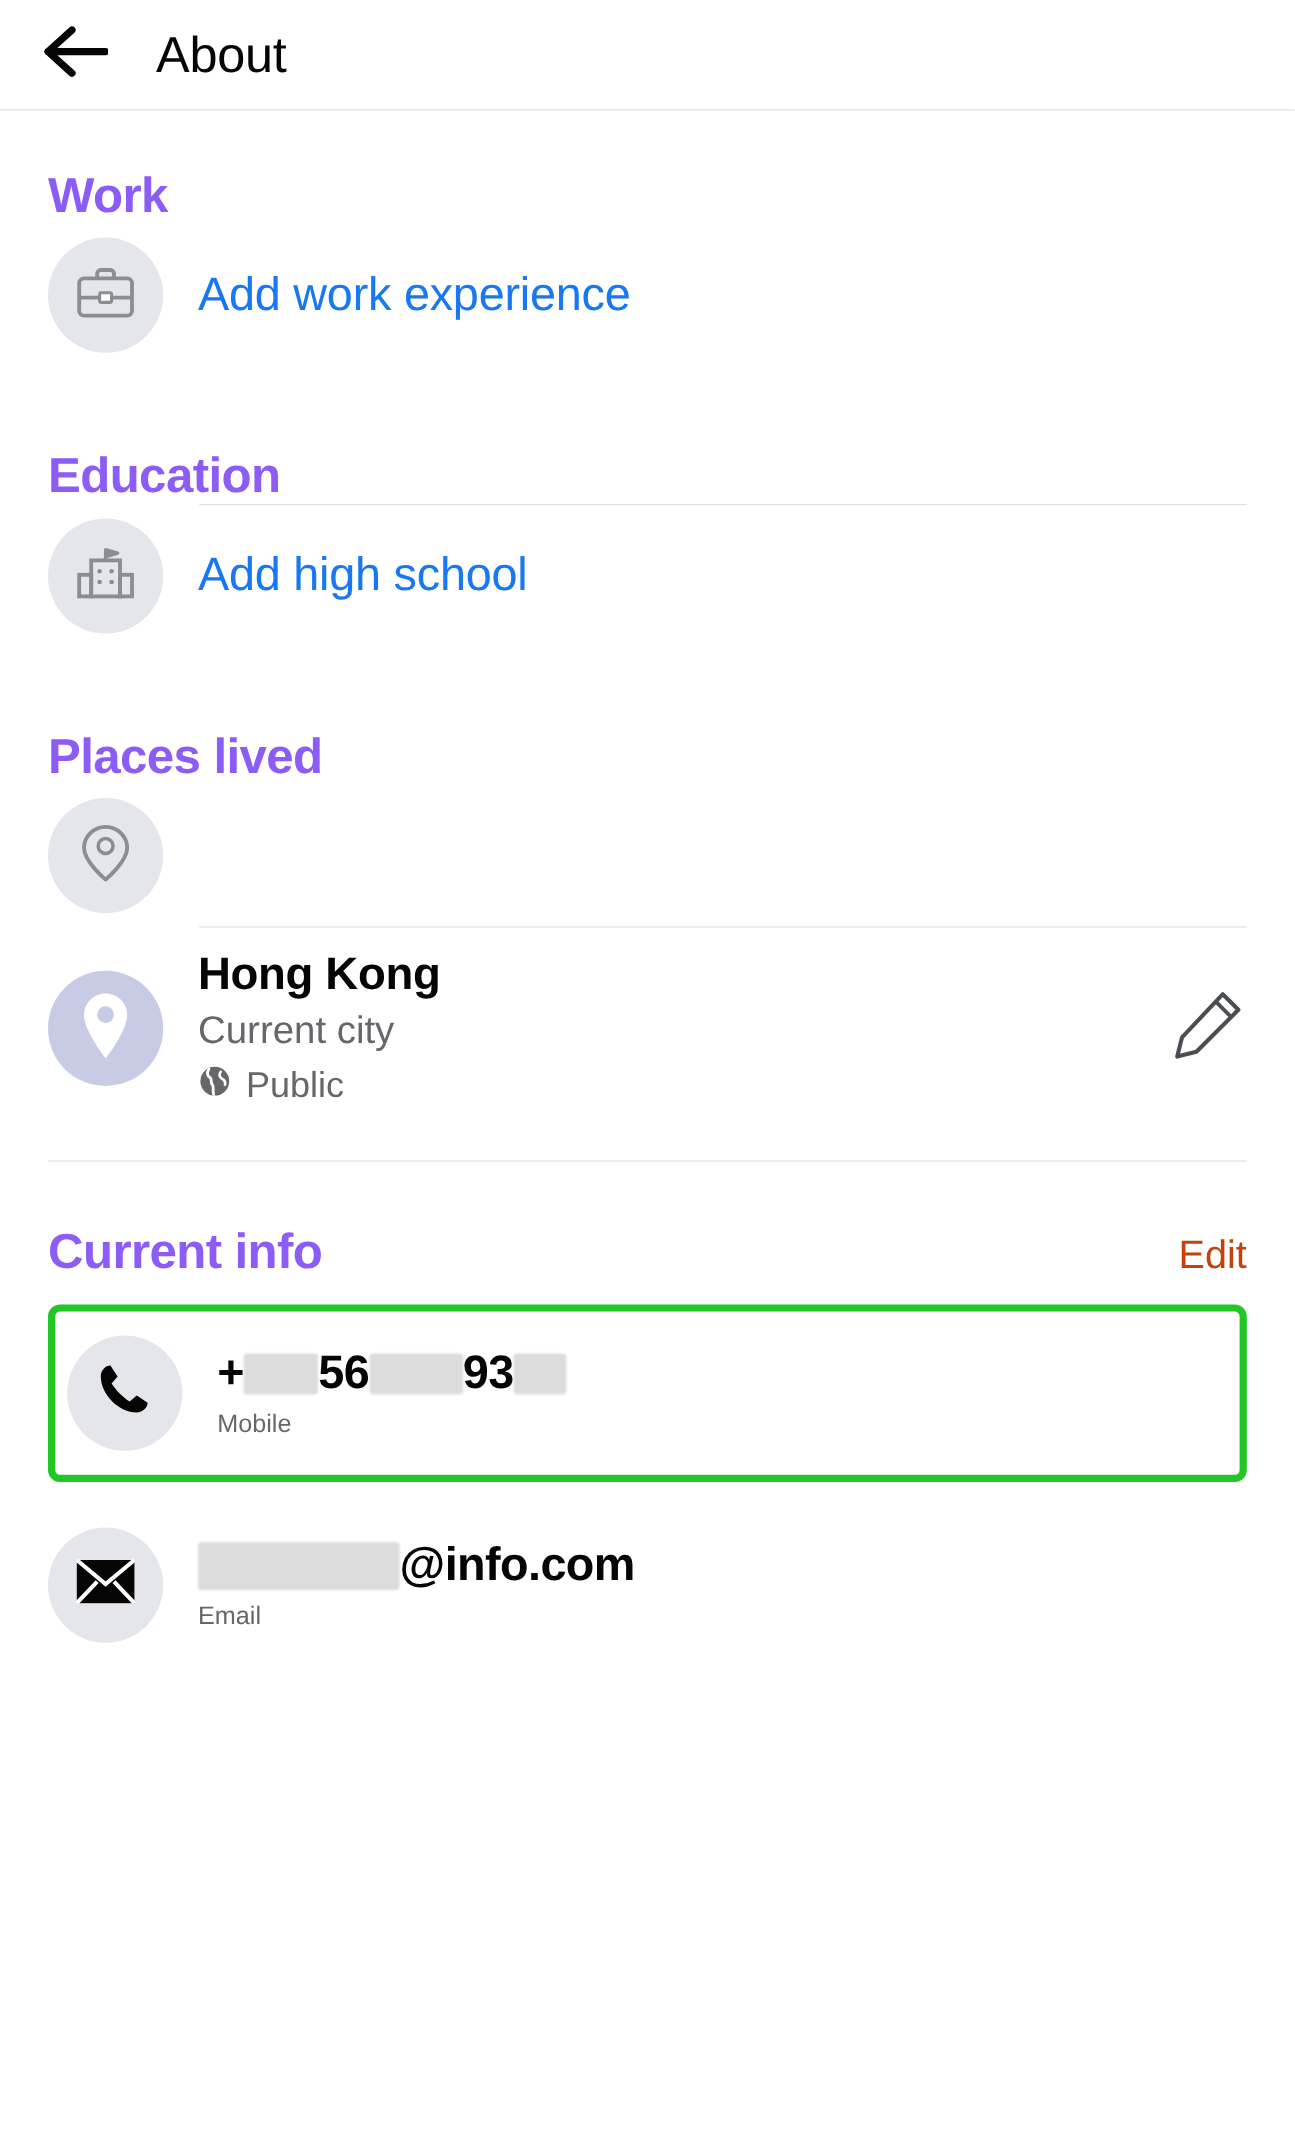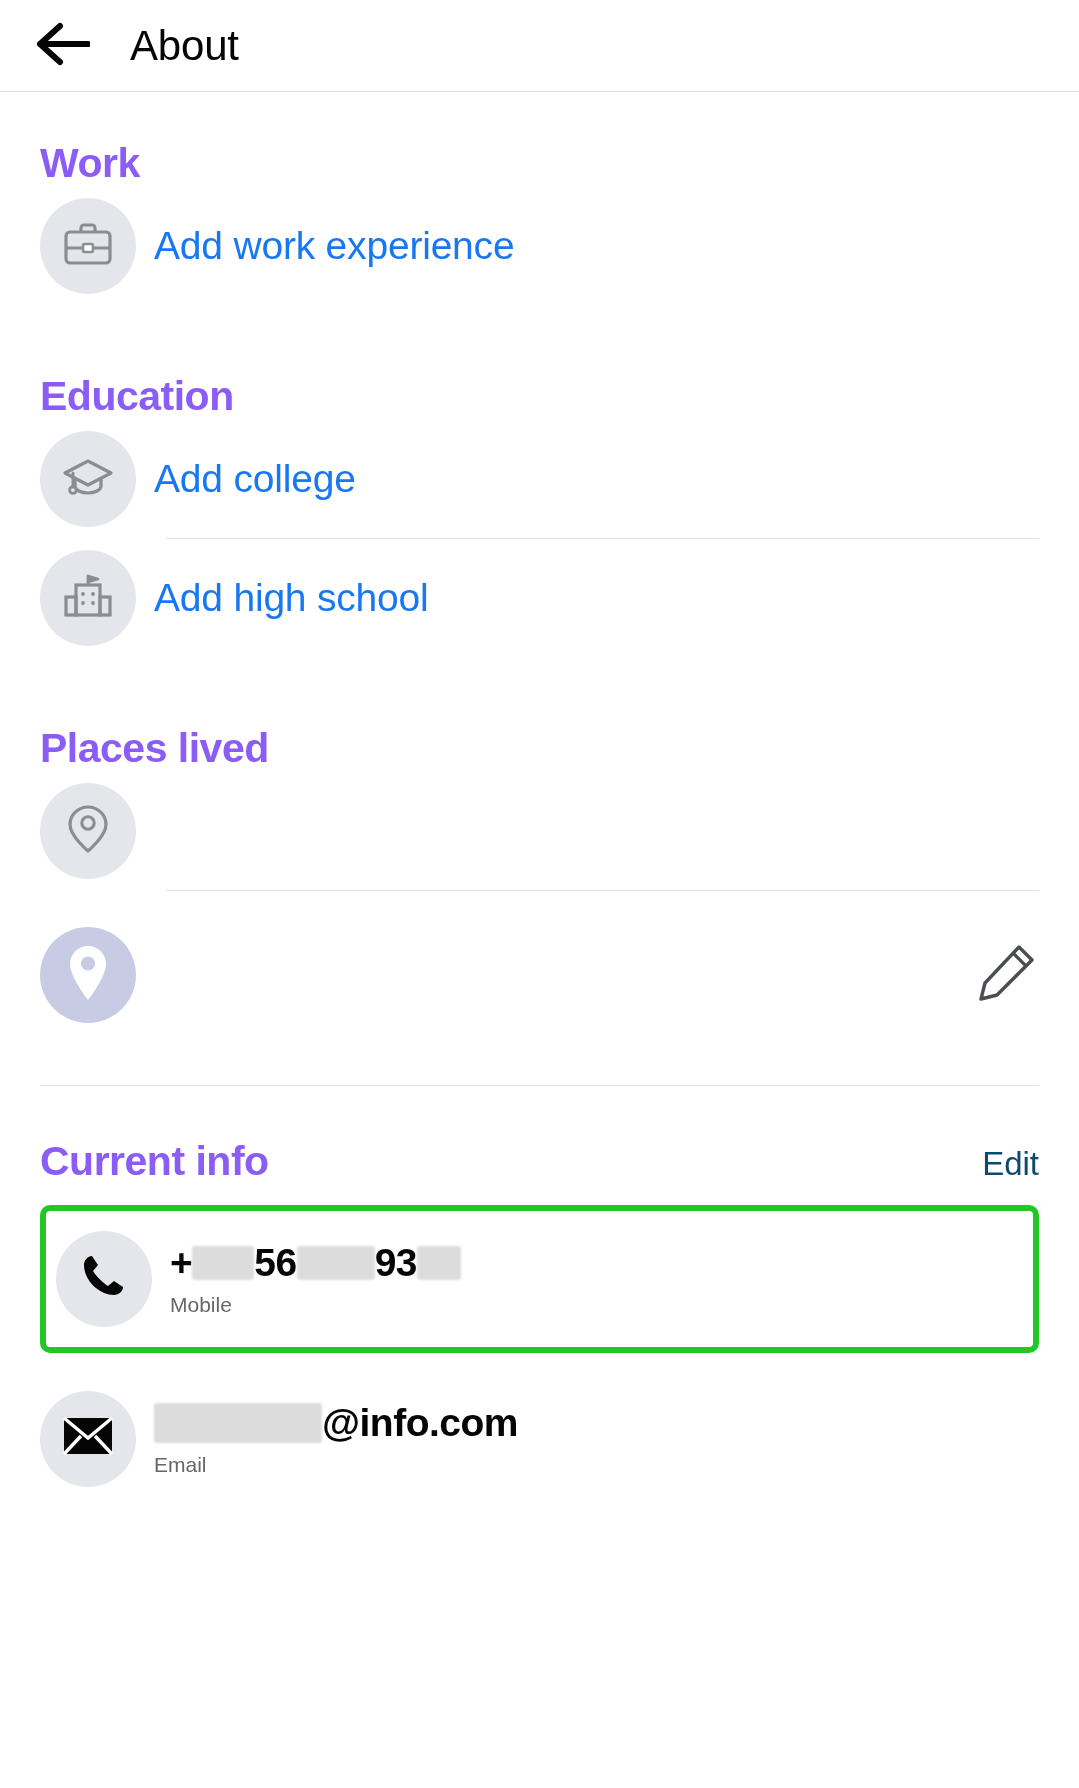--- a/index.html
+++ b/index.html
@@ -41,21 +41,21 @@
     justify-content: space-between;
   }
   .section-title {
     font-size: 41px;
     font-weight: bold;
     color: #8b5cf6;
     letter-spacing: -0.5px;
   }
   .section-action {
     font-size: 33px;
-    color: #0c4a6e;
+    color: #c2410c;
     font-weight: 400;
     cursor: pointer;
   }
 
   .work-title   { margin-top: 48px; }
   .edu-title    { margin-top: 68px; }
   .places-title { margin-top: 68px; }
 
   
   .row {
@@ -66,21 +66,21 @@
   }
   .row-icon {
     width: 96px; height: 96px;
     border-radius: 50%;
     background: #e4e6eb;
     display: flex; align-items: center; justify-content: center;
     flex: 0 0 96px;
   }
   .row-icon.lavender { background: #c7cce4; }
   .row-body {
-    margin-left: 18px;
+    margin-left: 29px;
     flex: 1 1 auto;
     display: flex;
     flex-direction: column;
     justify-content: flex-end;
     min-width: 0;
   }
   .row-link {
     font-size: 39px;
     color: #1877f2;
     font-weight: 400;
@@ -197,35 +197,20 @@
     </div>
     <div class="row-body">
       <span class="row-link">Add work experience</span>
     </div>
   </div>
 </div>
 
 <div class="section">
   <div class="section-title edu-title">Education</div>
 
-  <div class="row">
-    <div class="row-icon">
-      <span>
-        <svg width="54" height="50" viewBox="0 0 54 50">
-          <path d="M27 9 L50 21 L27 33 L4 21 Z" stroke="#8a8d91" stroke-width="3.2" fill="none" stroke-linejoin="round"></path>
-          <path d="M14 25 v9 c0 4 6 7 13 7 s13-3 13-7 v-9" stroke="#8a8d91" stroke-width="3.2" fill="none" stroke-linejoin="round"></path>
-          <path d="M12 21 v14" stroke="#8a8d91" stroke-width="3" fill="none" stroke-linecap="round"></path>
-          <circle cx="12" cy="38" r="3.4" stroke="#8a8d91" stroke-width="2.8" fill="none"></circle>
-        </svg>
-      </span>
-    </div>
-    <div class="row-body">
-      <span class="row-link">Add college</span>
-    </div>
-  </div>
 
   <div class="divider-inset"></div>
 
   <div class="row">
     <div class="row-icon">
       <span>
         <svg width="52" height="50" viewBox="0 0 52 50">
           <rect x="14" y="14" width="24" height="30" stroke="#8a8d91" stroke-width="3.2" fill="none"></rect>
           <rect x="4" y="26" width="10" height="18" stroke="#8a8d91" stroke-width="3.2" fill="none"></rect>
           <rect x="38" y="26" width="10" height="18" stroke="#8a8d91" stroke-width="3.2" fill="none"></rect>
@@ -259,20 +244,34 @@
 
   <div class="divider-inset"></div>
 
   <div class="row" style="min-height:168px;">
     <div class="row-icon lavender">
       <span>
         <svg width="46" height="58" viewBox="0 0 46 58">
           <path d="M23 2 C13 2 5 10 5 20 C5 33 23 56 23 56 S41 33 41 20 C41 10 33 2 23 2 Z" fill="#ffffff"></path>
           <circle cx="23" cy="19.5" r="7" fill="#c7cce4"></circle>
         </svg>
+      </span>
+    </div>
+    <div class="row-body">
+      <span class="row-primary">Hong Kong</span>
+      <span class="row-secondary">Current city</span>
+      <span class="row-privacy">
+        <span>
+          <svg width="28" height="28" viewBox="0 0 28 28">
+            <circle cx="14" cy="14" r="12" fill="#65676b"></circle>
+            <path d="M9 4 C7 7 8 10 10 11 C12 12 10 15 12 17 C13.5 18.5 12 22 13 25" stroke="#ffffff" stroke-width="2.4" fill="none" stroke-linecap="round"></path>
+            <path d="M19 6 C17 8 18 11 20 12 C22 13 23 15 22.5 17" stroke="#ffffff" stroke-width="2.2" fill="none" stroke-linecap="round"></path>
+          </svg>
+        </span>
+        <span>Public</span>
       </span>
     </div>
     <div class="edit-pencil">
       <span>
         <svg width="62" height="62" viewBox="0 0 62 62">
           <path d="M44 5 L57 18 L22 53 L6 57 L10 41 Z" stroke="#4a4d51" stroke-width="3.4" fill="none" stroke-linejoin="round"></path>
           <path d="M38 11 L51 24" stroke="#4a4d51" stroke-width="3.2" fill="none"></path>
         </svg>
       </span>
     </div>

